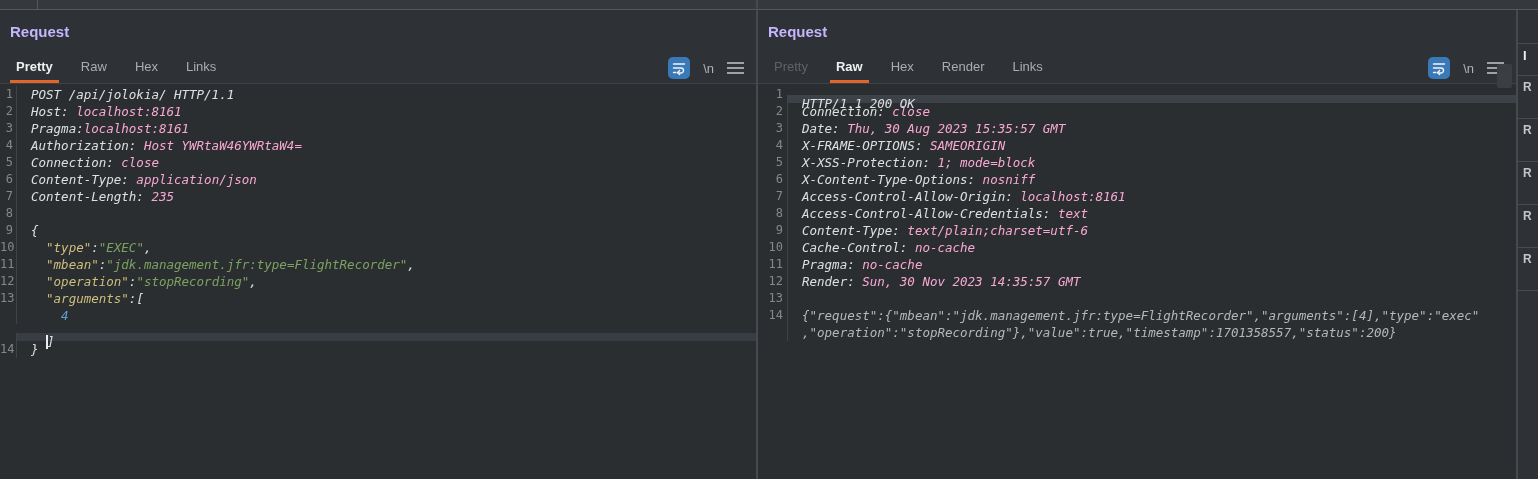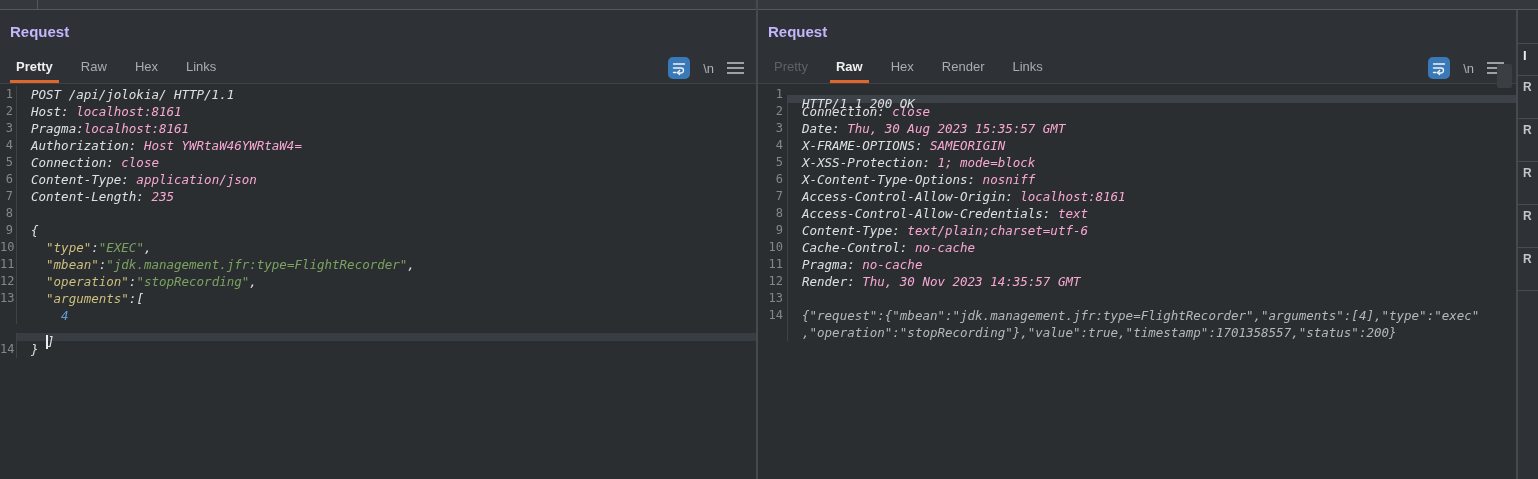--- a/index.html
+++ b/index.html
@@ -174,21 +174,21 @@
       <div class="row"><span class="ln">2</span><span class="code"><span class="c-bright">Connection:</span><span class="c-dim"> close</span></span></div>
       <div class="row"><span class="ln">3</span><span class="code"><span class="c-bright">Date:</span><span class="c-dim"> Thu, 30 Aug 2023 15:35:57 GMT</span></span></div>
       <div class="row"><span class="ln">4</span><span class="code"><span class="c-bright">X-FRAME-OPTIONS:</span><span class="c-dim"> SAMEORIGIN</span></span></div>
       <div class="row"><span class="ln">5</span><span class="code"><span class="c-bright">X-XSS-Protection:</span><span class="c-dim"> 1; mode=block</span></span></div>
       <div class="row"><span class="ln">6</span><span class="code"><span class="c-bright">X-Content-Type-Options:</span><span class="c-dim"> nosniff</span></span></div>
       <div class="row"><span class="ln">7</span><span class="code"><span class="c-bright">Access-Control-Allow-Origin:</span><span class="c-dim"> localhost:8161</span></span></div>
       <div class="row"><span class="ln">8</span><span class="code"><span class="c-bright">Access-Control-Allow-Credentials:</span><span class="c-dim"> text</span></span></div>
       <div class="row"><span class="ln">9</span><span class="code"><span class="c-bright">Content-Type:</span><span class="c-dim"> text/plain;charset=utf-6</span></span></div>
       <div class="row"><span class="ln">10</span><span class="code"><span class="c-bright">Cache-Control:</span><span class="c-dim"> no-cache</span></span></div>
       <div class="row"><span class="ln">11</span><span class="code"><span class="c-bright">Pragma:</span><span class="c-dim"> no-cache</span></span></div>
-      <div class="row"><span class="ln">12</span><span class="code"><span class="c-bright">Render:</span><span class="c-dim"> Thu, 30 Nov 2023 14:35:57 GMT</span></span></div>
+      <div class="row"><span class="ln">12</span><span class="code"><span class="c-bright">Render:</span><span class="c-dim"> Sun, 30 Nov 2023 14:35:57 GMT</span></span></div>
       <div class="row"><span class="ln">13</span><span class="code"></span></div>
       <div class="row"><span class="ln">14</span><span class="code"><span class="c-body">{"request":{"mbean":"jdk.management.jfr:type=FlightRecorder","arguments":[4],"type":"exec"</span></span></div>
       <div class="row"><span class="ln"></span><span class="code"><span class="c-body">,"operation":"stopRecording"},"value":true,"timestamp":1701358557,"status":200}</span></span></div>
     </div>
 </div>
 
 <div id="response-scroll-thumb"></div>
 
 <div id="inspector-divider"></div>
 

